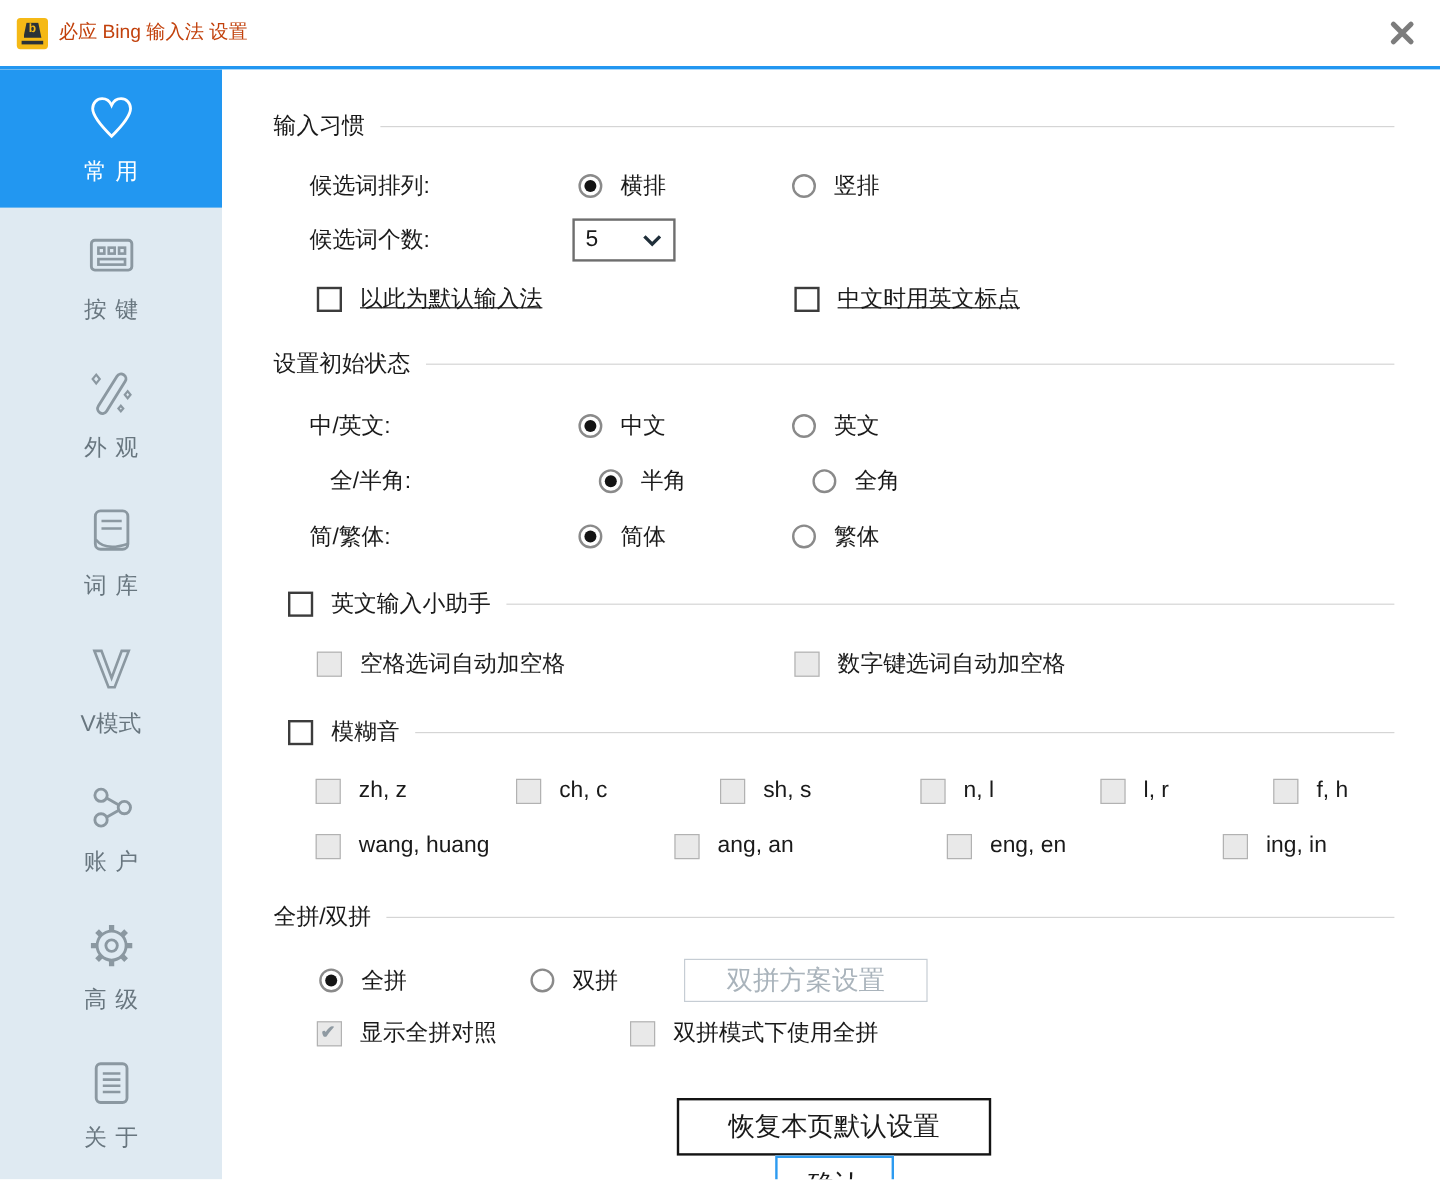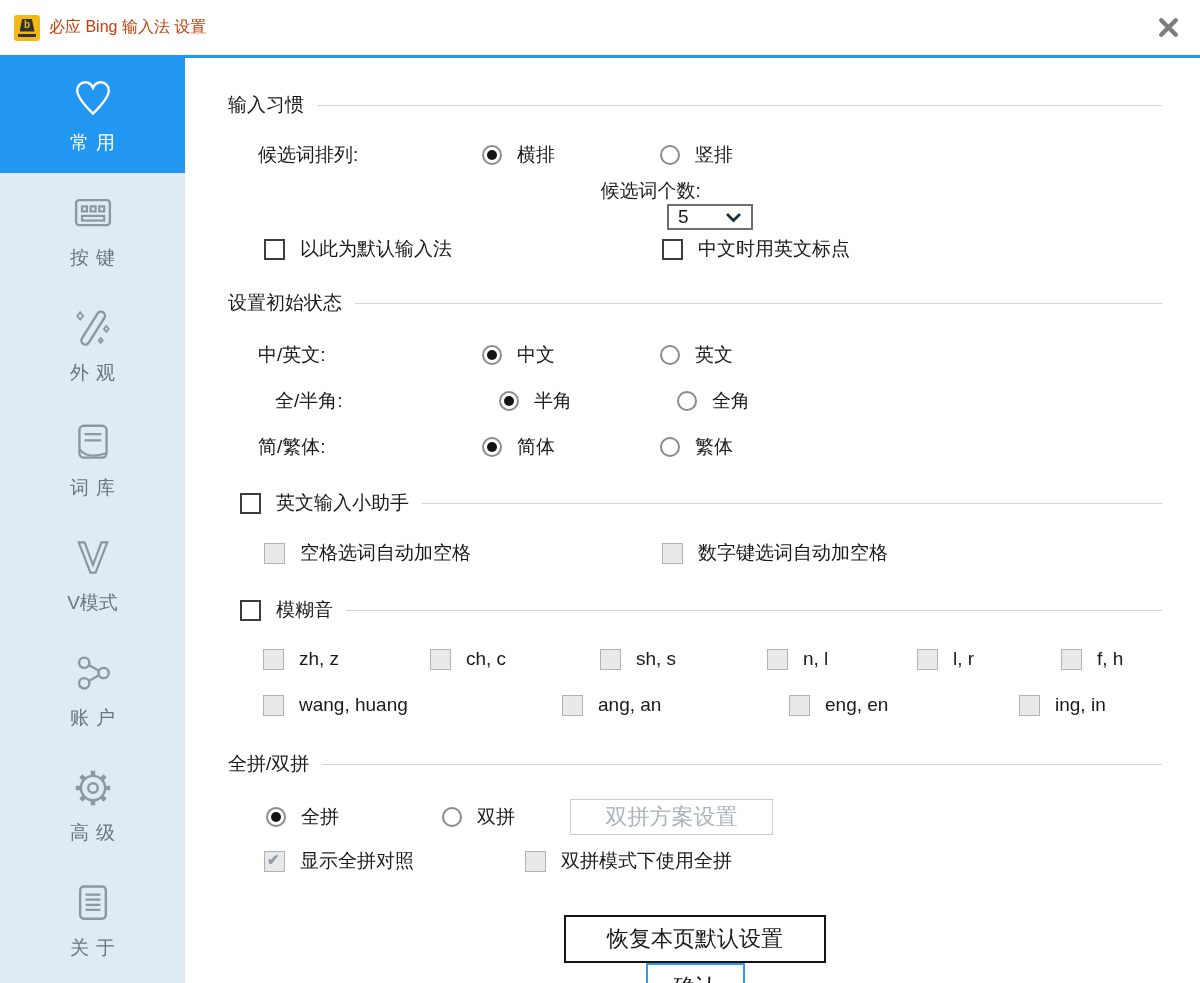--- a/index.html
+++ b/index.html
@@ -152,31 +152,31 @@
       <div class="form-row" style="width:178px;">
         <span class="radio sel"></span>
         <span class="lab ctl-gap">横排</span>
       </div>
       <div class="form-row">
         <span class="radio"></span>
         <span class="lab ctl-gap">竖排</span>
       </div>
     </div>
 
-    <div class="form-row" style="height:44px; margin-left:30px;flex-direction:column;">
+    <div class="form-row" style="height:44px; margin-left:30px;">
       <div class="lab" style="width:219px;">候选词个数:</div>
       <div class="select">
         <span>5</span>
         <svg width="17" height="11" viewBox="0 0 17 11">
             <path d="M2 2 L8.5 8.5 L15 2" stroke="#202f3a" stroke-width="2.8" fill="none"></path>
           </svg>
       </div>
     </div>
 
-    <div class="form-row" style="height:46px; margin-top:4px; margin-left:36px;">
+    <div class="form-row" style="height:46px; margin-top:4px; margin-left:36px;text-decoration:underline;">
       <div class="form-row" style="width:398px;">
         <span class="cb"></span>
         <span class="lab ctl-gap">以此为默认输入法</span>
       </div>
       <div class="form-row">
         <span class="cb"></span>
         <span class="lab ctl-gap">中文时用英文标点</span>
       </div>
     </div>
 

